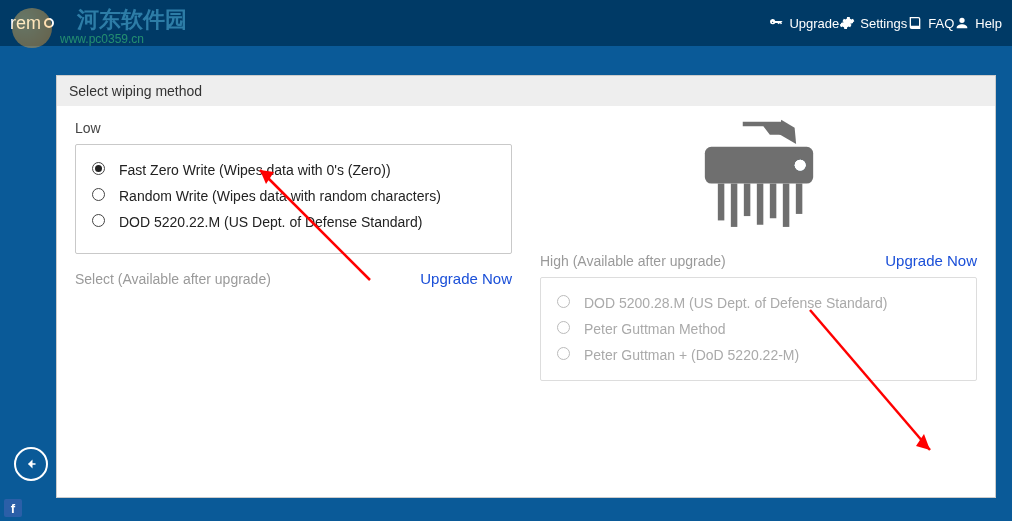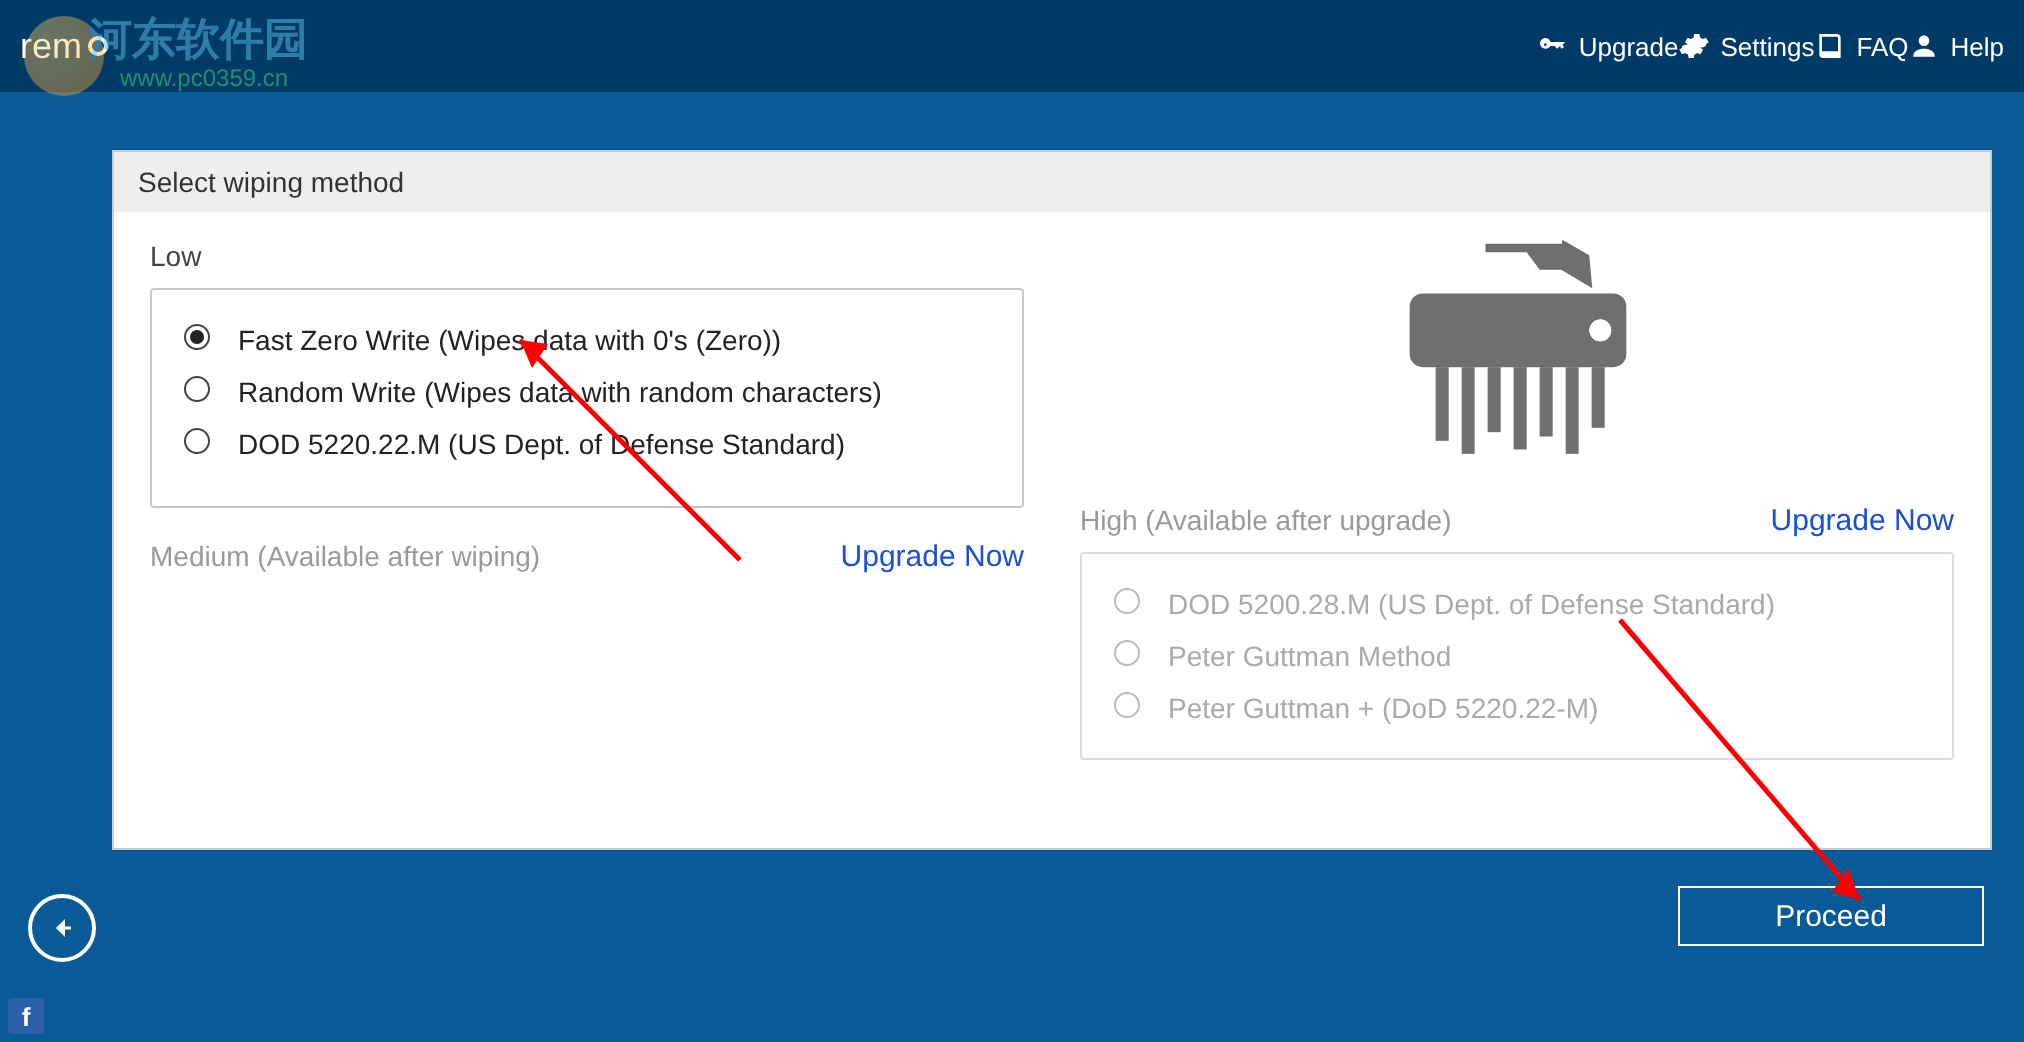--- a/index.html
+++ b/index.html
@@ -8,26 +8,26 @@
   
   .topbar { height: 46px; background: #003a66; display: flex; align-items: center; justify-content: space-between; padding: 0 10px; }
   .logo { color: #fff; font-size: 18px; font-weight: 300; display: flex; align-items: center; gap: 2px; }
   .logo .o { display: inline-block; width: 10px; height: 10px; border: 2px solid #fff; border-radius: 50%; margin: 0 1px; }
   .topnav { display: flex; }
   .topnav-item { display: flex; align-items: center; gap: 5px; color: #fff; font-size: 13px; cursor: pointer; }
   .topnav-item svg { width: 16px; height: 16px; fill: #fff; }
 
   
   .watermark { position: absolute; top: 0; left: 0; width: 200px; height: 55px; opacity: .5; pointer-events: none; }
-  .watermark .cn { color: #5bc0e8; font-size: 22px; font-weight: bold; position: absolute; top: 5px; left: 44px; }
+  .watermark .cn { color: #5bc0e8; font-size: 22px; font-weight: bold; position: absolute; top: 5px; left: 77px; }
   .watermark .url { color: #46e07a; font-size: 12px; position: absolute; top: 32px; left: 60px; }
   .watermark .orb { position:absolute; left:12px; top:8px; width:40px; height:40px; border-radius:50%; background: radial-gradient(circle at 30% 30%, #ffd26b, #ff9a1f); opacity:.8;}
 
   
-  .card { position: absolute; left: 56px; top: 75px; width: 940px; height: 350px; background: #fff; border: 1px solid #ccc; }
+  .card { position: absolute; left: 56px; top: 75px; width: 940px; height: 423px; background: #fff; border: 1px solid #ccc; }
   .card-title { background: #eee; color: #333; font-size: 14px; padding: 7px 12px; }
   .card-body { padding: 14px 18px 10px 18px; display: flex; gap: 28px; height: calc(100% - 32px); }
   .col-left { flex: 1; }
   .col-right { flex: 1; }
 
   .section-label { font-size: 14px; color: #444; margin-bottom: 8px; }
   .section-label.dim { color: #9a9a9a; }
 
   .option-box { border: 1px solid #c9c9c9; border-radius: 2px; padding: 12px 16px; }
   .option-box.tall { min-height: 110px; }
@@ -118,21 +118,21 @@
           <span class="radio"></span>
           <span>Random Write (Wipes data with random characters)</span>
         </div>
         <div class="radio-row">
           <span class="radio"></span>
           <span>DOD 5220.22.M (US Dept. of Defense Standard)</span>
         </div>
       </div>
 
       <div class="row-head">
-        <div class="section-label dim">Medium (Available after wiping)</div>
+        <div class="section-label dim">Select (Available after upgrade)</div>
         <div class="upgrade-link">Upgrade Now</div>
       </div>
     </div>
 
     <div class="col-right">
       <div class="shredder">
         <svg class="shred-svg" viewBox="0 0 120 110">
           <g fill="#6f6f6f">
             <path d="M45 5 h35 l10 12 h-20 l-6 -8 h-19 z"></path>
             <path d="M78 5 l14 3 l6 14 l-18 -4 z" transform="rotate(18 85 12)"></path>

